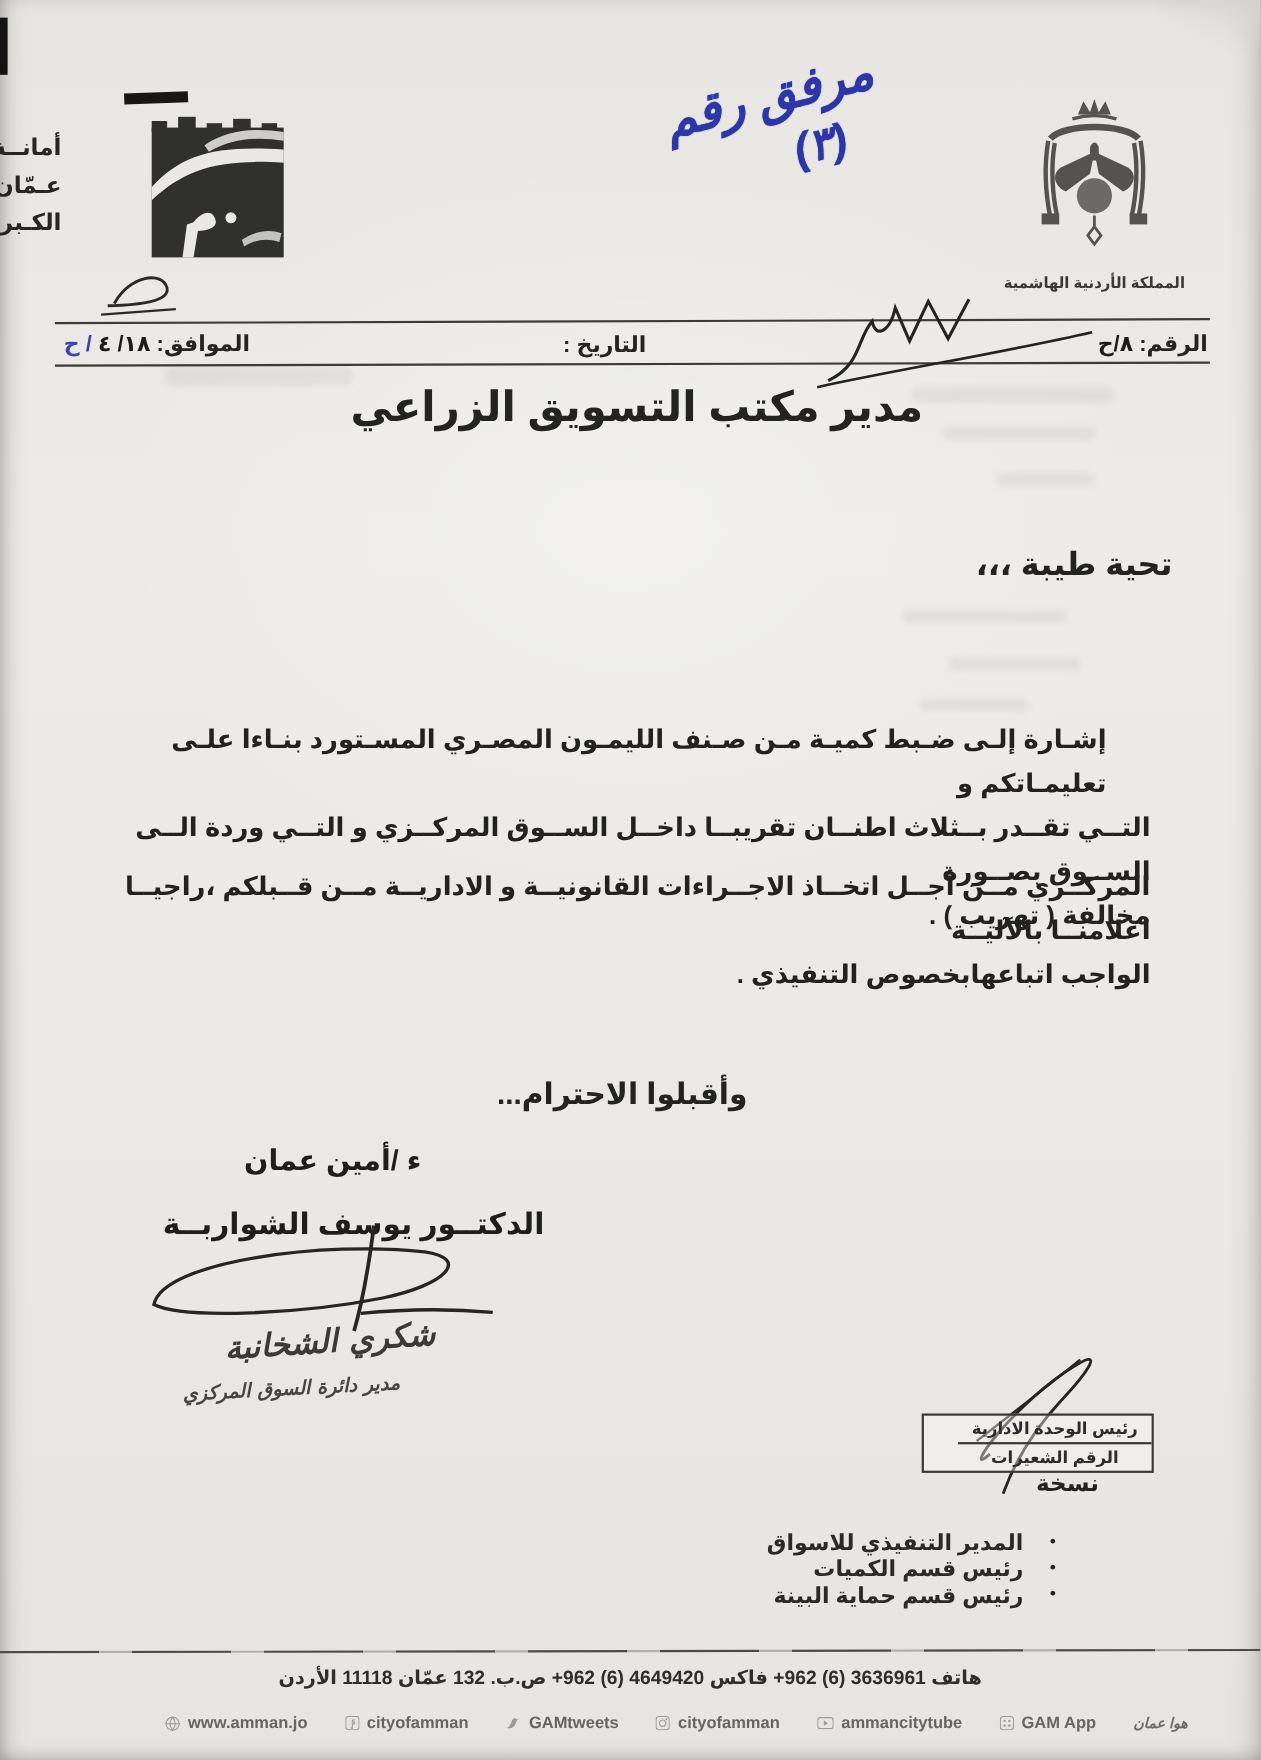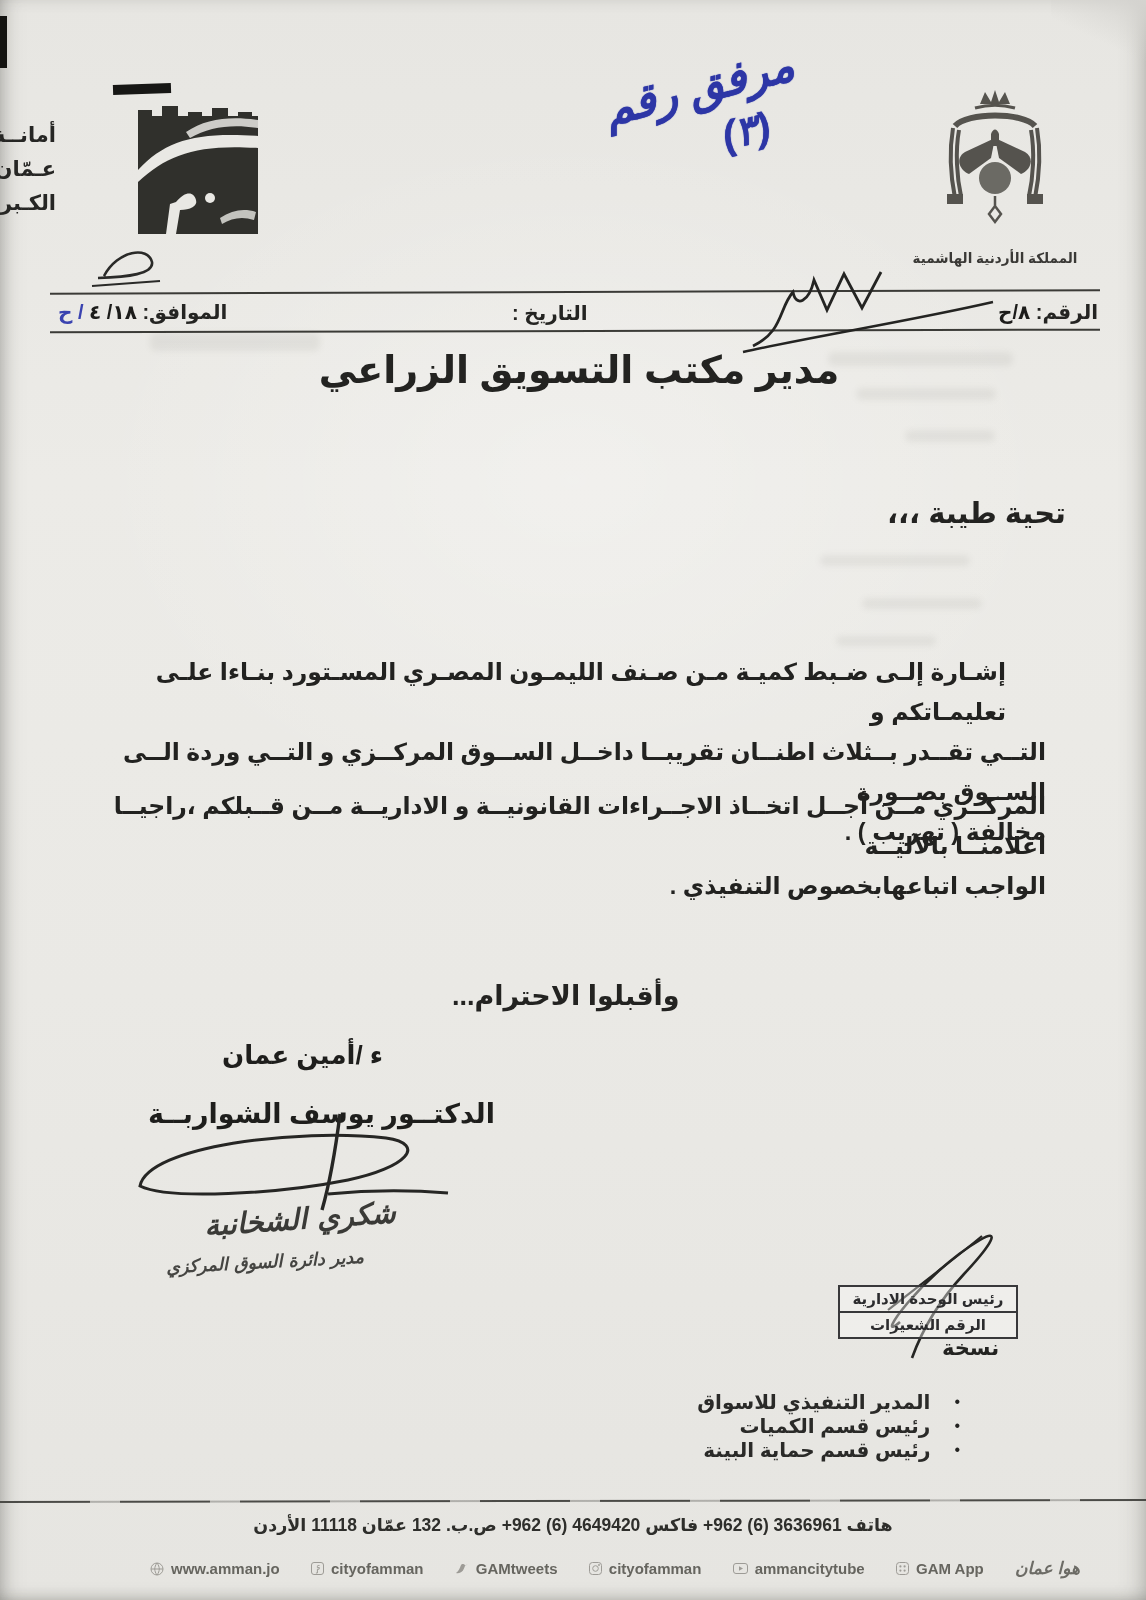--- a/index.html
+++ b/index.html
@@ -45,34 +45,34 @@
   
   .para{right:100px;width:948px;text-align:right;font-size:23.5px;font-weight:600;color:#222220;line-height:40px;}
   .p1{top:652px;}
   .p2{top:786px;}
   .para .first{padding-right:40px;}
   .closing{left:452px;top:980px;font-size:27px;font-weight:bold;color:#232321;}
   .sender-title{left:222px;top:1040px;font-size:26px;font-weight:bold;}
   .sender-name{left:148px;top:1098px;font-size:27px;font-weight:bold;}
   .stamp1{left:140px;top:1202px;width:320px;text-align:center;font-family:"DejaVu Serif","Liberation Serif",serif;font-style:italic;font-size:29px;font-weight:bold;color:#3a3a37;transform:rotate(-4deg);letter-spacing:1px;}
   .stamp2{left:140px;top:1252px;width:250px;text-align:center;font-family:"DejaVu Serif","Liberation Serif",serif;font-style:italic;font-size:17.5px;font-weight:bold;color:#454542;transform:rotate(-3deg);}
-  .stampbox{left:838px;top:1285px;width:176px;border:2px solid #38383a;background:rgba(250,250,248,.4);}
+  .stampbox{left:838px;top:1285px;width:176px;border:2px solid #38383a;background:rgba(250,250,248,.4);padding-left:31px;}
   .stampbox .row{border-bottom:2px solid #38383a;font-size:15px;font-weight:bold;text-align:center;padding:3px 4px;color:#2c2c2e;white-space:nowrap;}
   .stampbox .row:last-child{border-bottom:none;}
   .copy-label{left:942px;top:1336px;font-size:21px;font-weight:bold;color:#232321;}
   .cc{right:186px;top:1390px;}
   .cc-row{display:flex;align-items:center;gap:24px;justify-content:flex-start;height:24px;}
   .cc-row .bullet{font-size:16px;color:#232321;}
   .cc-row .cc-text{font-size:20px;font-weight:bold;color:#2a2a28;white-space:nowrap;}
   .divider{left:0;right:0;top:1500px;height:2px;background:repeating-linear-gradient(90deg,#4b4b47 0 90px,rgba(75,75,71,.35) 90px 120px);transform:rotate(-0.1deg);}
   .contact{left:0;right:0;top:1515px;text-align:center;font-size:17.5px;font-weight:bold;color:#2e2e2b;}
   .social{left:150px;right:66px;top:1558px;display:flex;align-items:center;justify-content:space-between;direction:ltr;}
   .soc-item{display:flex;align-items:center;gap:7px;color:#66655f;font-size:15px;font-weight:600;white-space:nowrap;}
   .soc-item svg{opacity:.75;}
-  .brand{font-size:17px;font-weight:bold;color:#6d6c66;font-style:italic;direction:rtl;}
+  .brand{font-size:13px;font-weight:bold;color:#6d6c66;font-style:italic;direction:rtl;}
   svg{display:block;}
 </style>
 </head>
 <body>
 
 <div id="doc">
 
   <div class="abs mark-bar"></div>
   <div class="abs mark-edge"></div>
   <div class="abs fold"></div>

